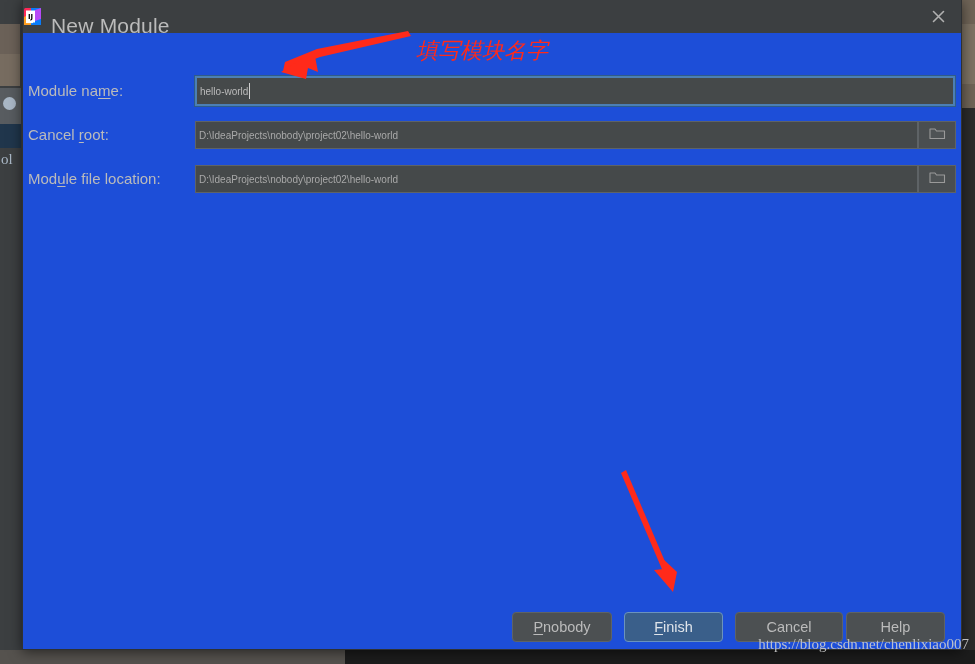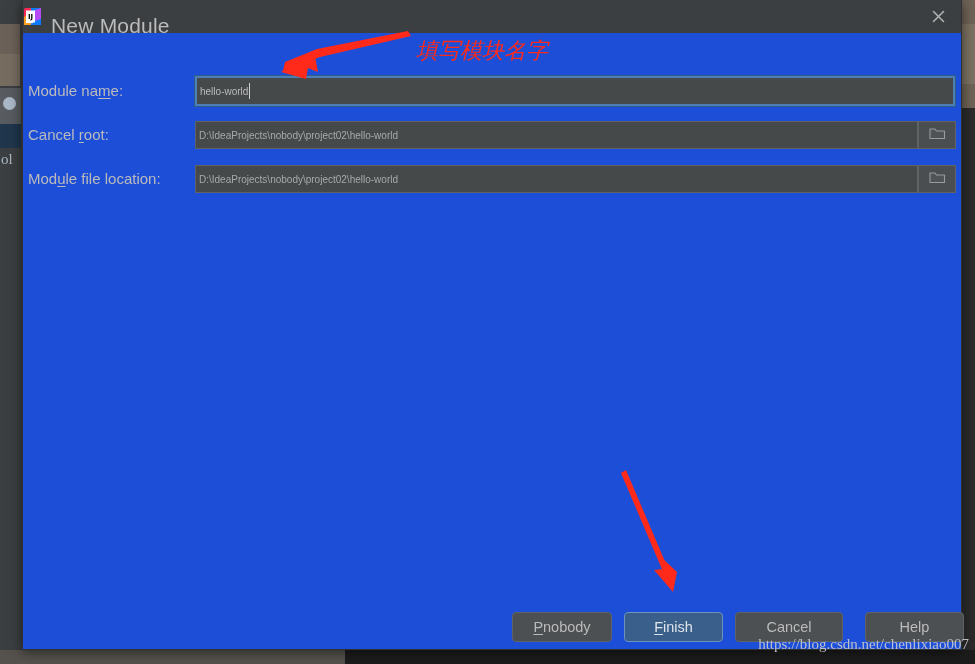--- a/index.html
+++ b/index.html
@@ -300,21 +300,21 @@
       <span class="mn">F</span>
       <span>inish</span>
     </div>
 
   <div class="btn" style="left:712px; top:612px; width:108px;">
       <span>Cancel</span>
       <span class="mn"></span>
       <span></span>
     </div>
 
-  <div class="btn" style="left:823px; top:612px; width:99px;margin-left:19px;">
+  <div class="btn" style="left:823px; top:612px; width:99px;">
       <span>Help</span>
       <span class="mn"></span>
       <span></span>
     </div>
 </div>
 
 <svg id="anno-svg">
 
   <polygon points="283,71 320,57 411,36 408,31 317,49 285,62" fill="#ff2a1a"></polygon>
   <polygon points="281,72 314,51 318,72 308,68 306,79" fill="#ff2a1a"></polygon>

